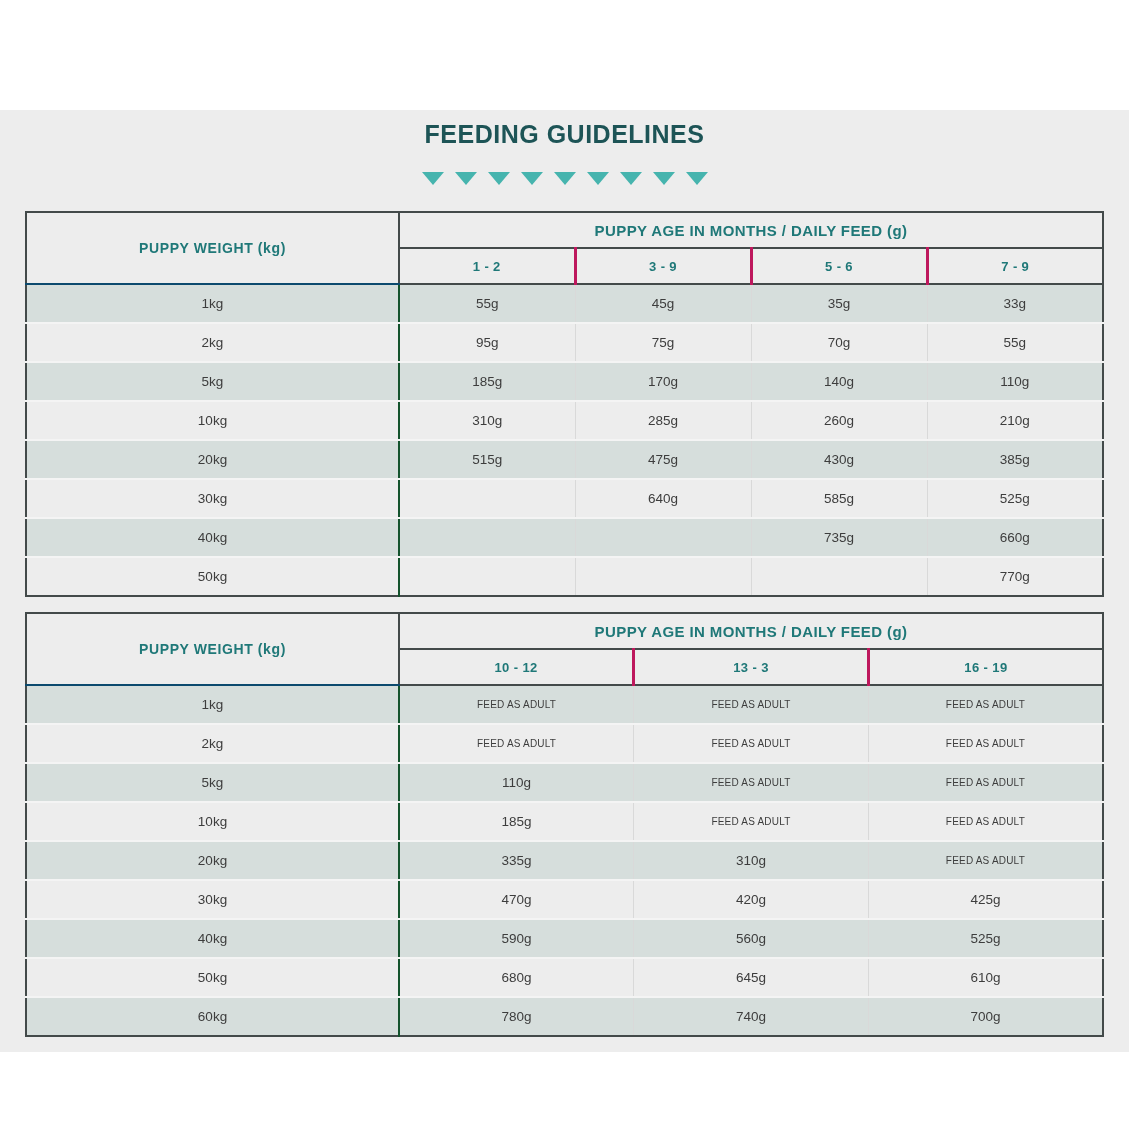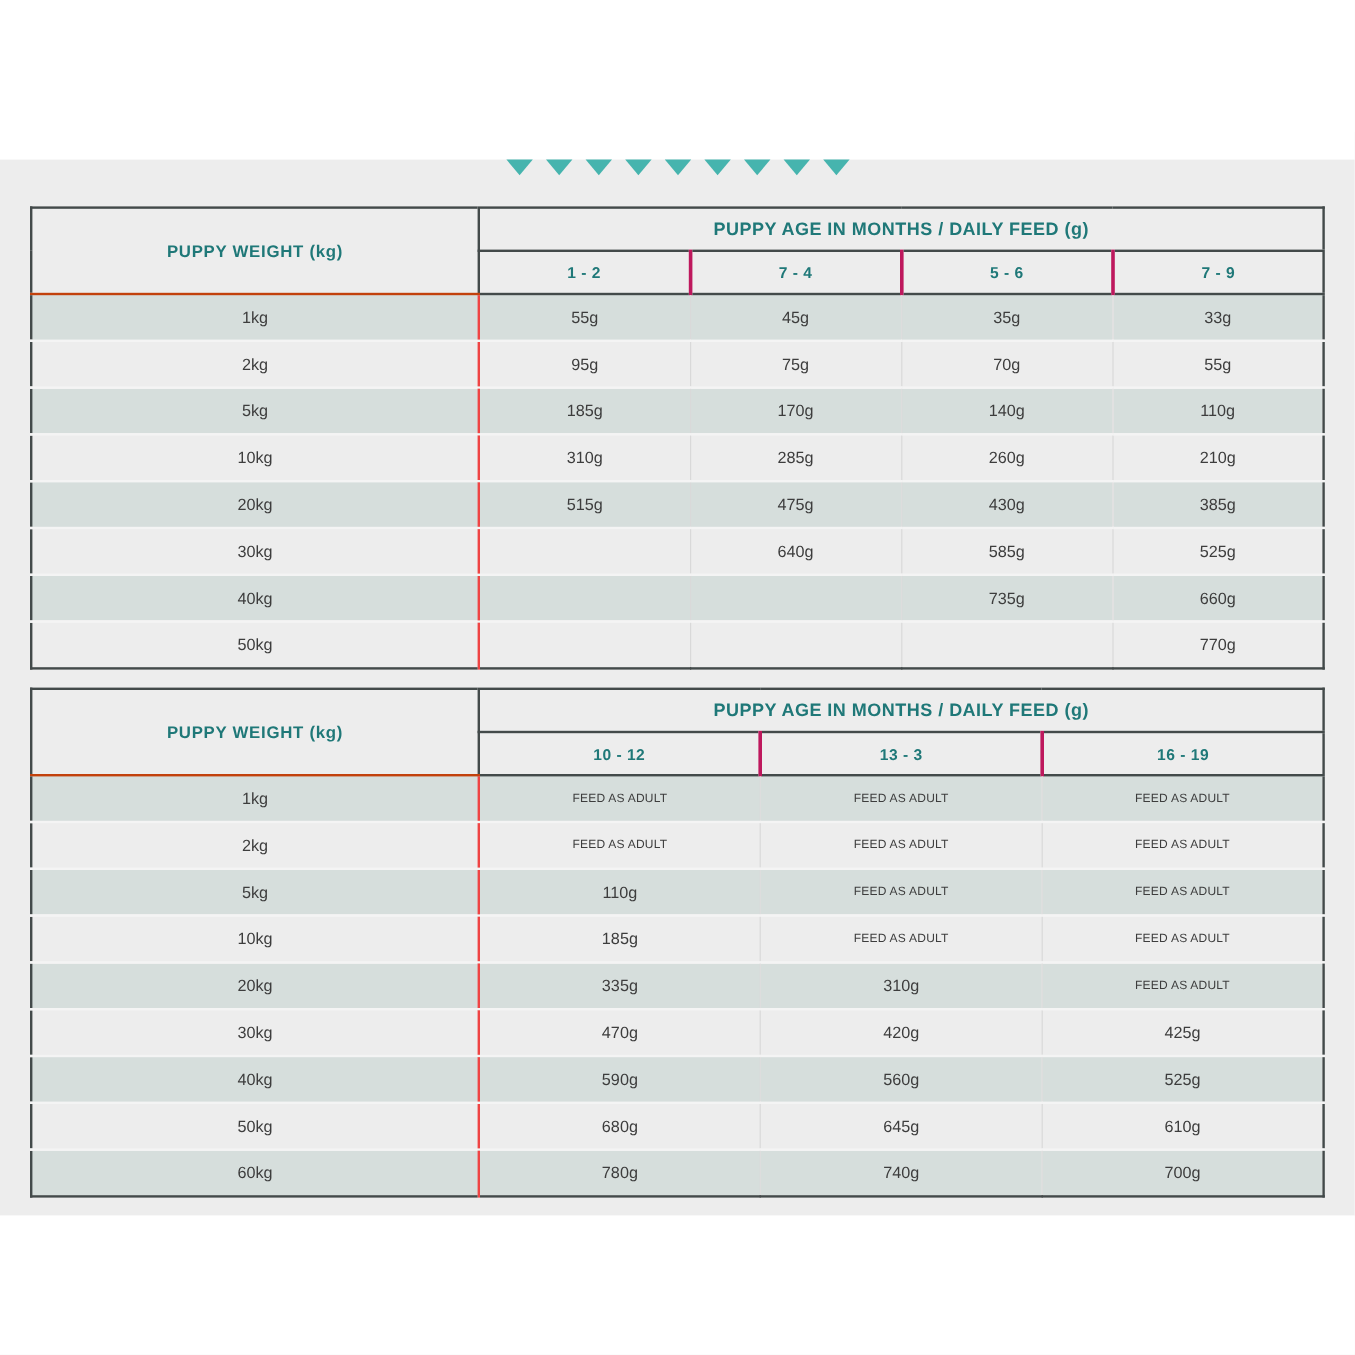--- a/index.html
+++ b/index.html
@@ -44,21 +44,21 @@
 
   th, td {
     padding: 0;
     text-align: center;
     vertical-align: middle;
     overflow: hidden;
   }
   th.weight-h {
     width: 371px;
     border-right: 2px solid #434a4a;
-    border-bottom: 2px solid #c2410c;
+    border-bottom: 2px solid #0c4a6e;
     color: #1f7878;
     font-size: 14px; font-weight: bold;
     letter-spacing: 0.6px;
     height: 70px;
   }
   th.age-h {
     border-bottom: 2px solid #434a4a;
     color: #1f7878;
     font-size: 15px; font-weight: bold;
     letter-spacing: 0.4px;
@@ -75,33 +75,34 @@
   tr.subhead th:last-child { border-right: none; }
 
   tbody td {
     height: 37px;
     font-size: 13.5px;
     color: #3d3d3d;
     border-right: 1px solid #d9d9d9;
     border-bottom: 2px solid #f4f4f4;
   }
   tbody td:last-child { border-right: none; }
-  tbody td.weight-cell { border-right: 2px solid #ef4444; margin-top: 28px; }
+  tbody td.weight-cell { border-right: 2px solid #14532d; margin-top: 28px; }
   tbody tr:nth-child(odd)  td { background: #d6dedc; }
   tbody tr:nth-child(even) td { background: #ededed; }
   tbody tr:last-child td { border-bottom: none; }
   tbody td.adult { font-size: 10px; letter-spacing: 0.2px; }
 </style>
 </head>
 <body>
 
 <div class="top-strip"></div>
 
 <div class="gray-band">
 
+  <h1 class="page-title">FEEDING GUIDELINES</h1>
 
   <div class="chevrons" id="chevrons">
       <span class="chev"></span>
       <span class="chev"></span>
       <span class="chev"></span>
       <span class="chev"></span>
       <span class="chev"></span>
       <span class="chev"></span>
       <span class="chev"></span>
       <span class="chev"></span>
@@ -109,21 +110,21 @@
     </div>
 
   <table class="feed-table t1">
     <thead>
       <tr>
         <th class="weight-h" rowspan="2">PUPPY WEIGHT (kg)</th>
         <th class="age-h" id="t1-agehead" colspan="4">PUPPY AGE IN MONTHS / DAILY FEED (g)</th>
       </tr>
       <tr class="subhead" id="t1-subhead">
           <th>1 - 2</th>
-          <th>7 - 4</th>
+          <th>3 - 9</th>
           <th>5 - 6</th>
           <th>7 - 9</th>
         </tr>
     </thead>
     <tbody id="t1-body">
         <tr>
           <td class="weight-cell">1kg</td>
           <td>55g</td>
           <td>45g</td>
           <td>35g</td>

